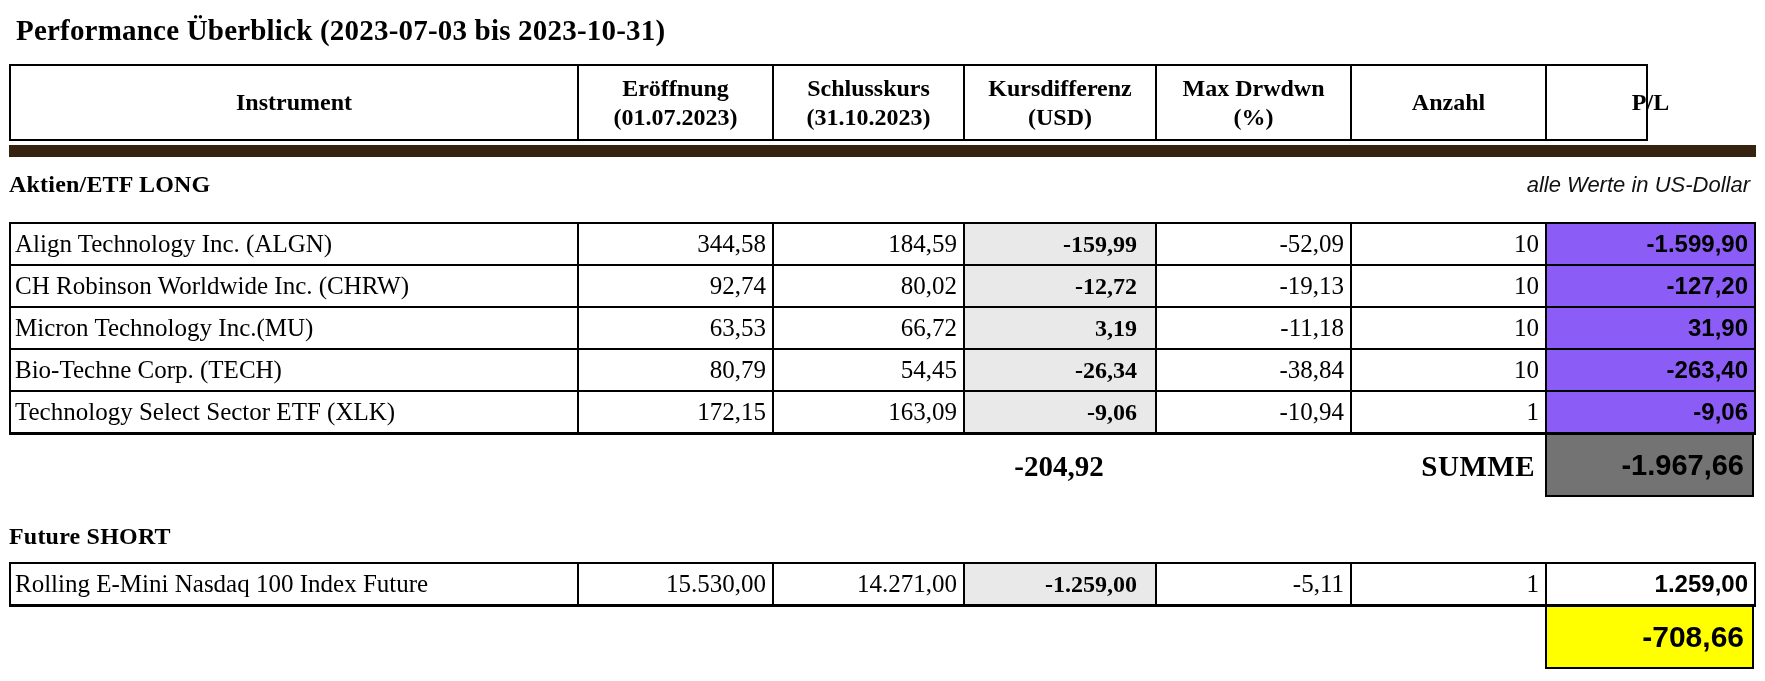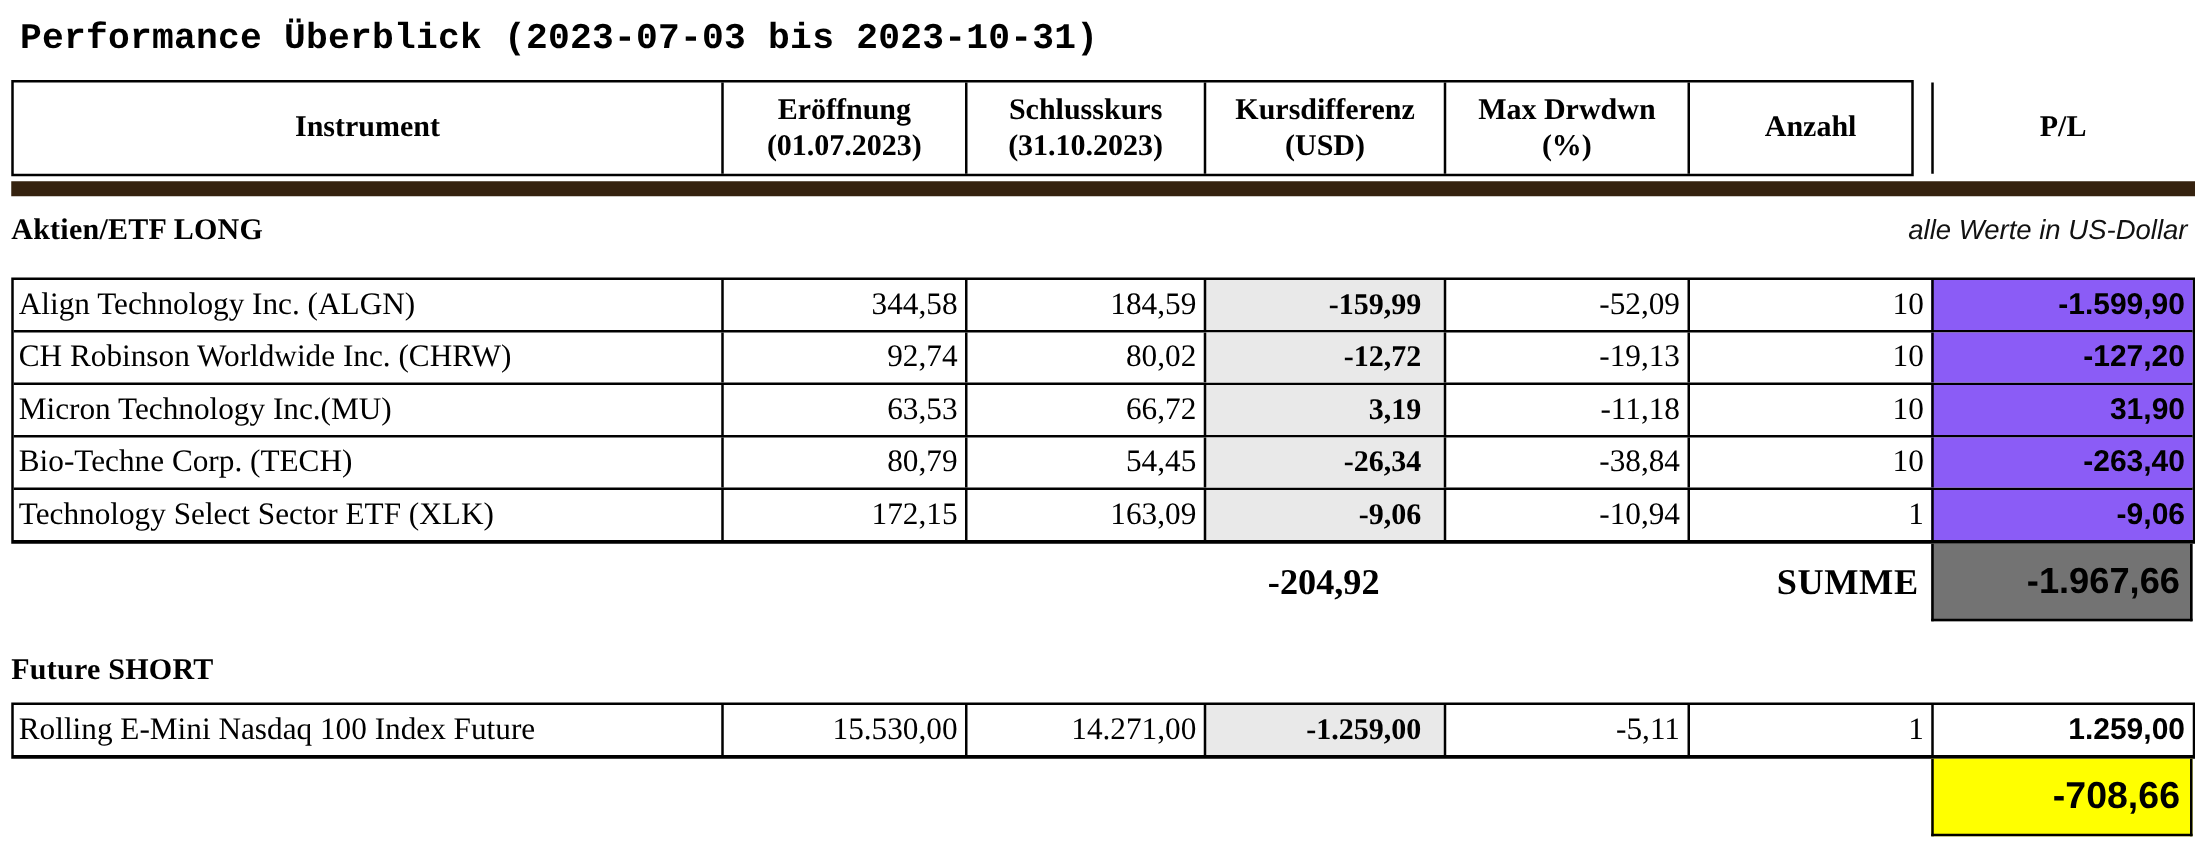--- a/index.html
+++ b/index.html
@@ -7,38 +7,38 @@
   body {
     width: 1765px;
     height: 681px;
     font-family: "Liberation Serif", serif;
     color: #000000;
     overflow: hidden;
   }
   .page { padding: 12px 0 0 9px; }
 
   .title {
-    font-family: Liberation Mono, monospace;
+    font-family: Liberation Serif, serif;
     font-size: 29px;
     font-weight: bold;
     margin: 2px 0 0 7px;
     letter-spacing: 0.2px;
   }
 
   
   .grid {
     display: grid;
     grid-template-columns: 566px 195px 191px 192px 195px 195px 209px;
     width: 1743px;
   }
 
   
   .header-table {
     margin-top: 17px;
-    width: 1522px;
+    width: 1639px;
     border: 2px solid #000;
   }
   .header-table .hcell {
     border-left: 2px solid #000;
     min-height: 73px;
     display: flex;
     flex-direction: column;
     align-items: center;
     justify-content: center;
     font-weight: bold;

